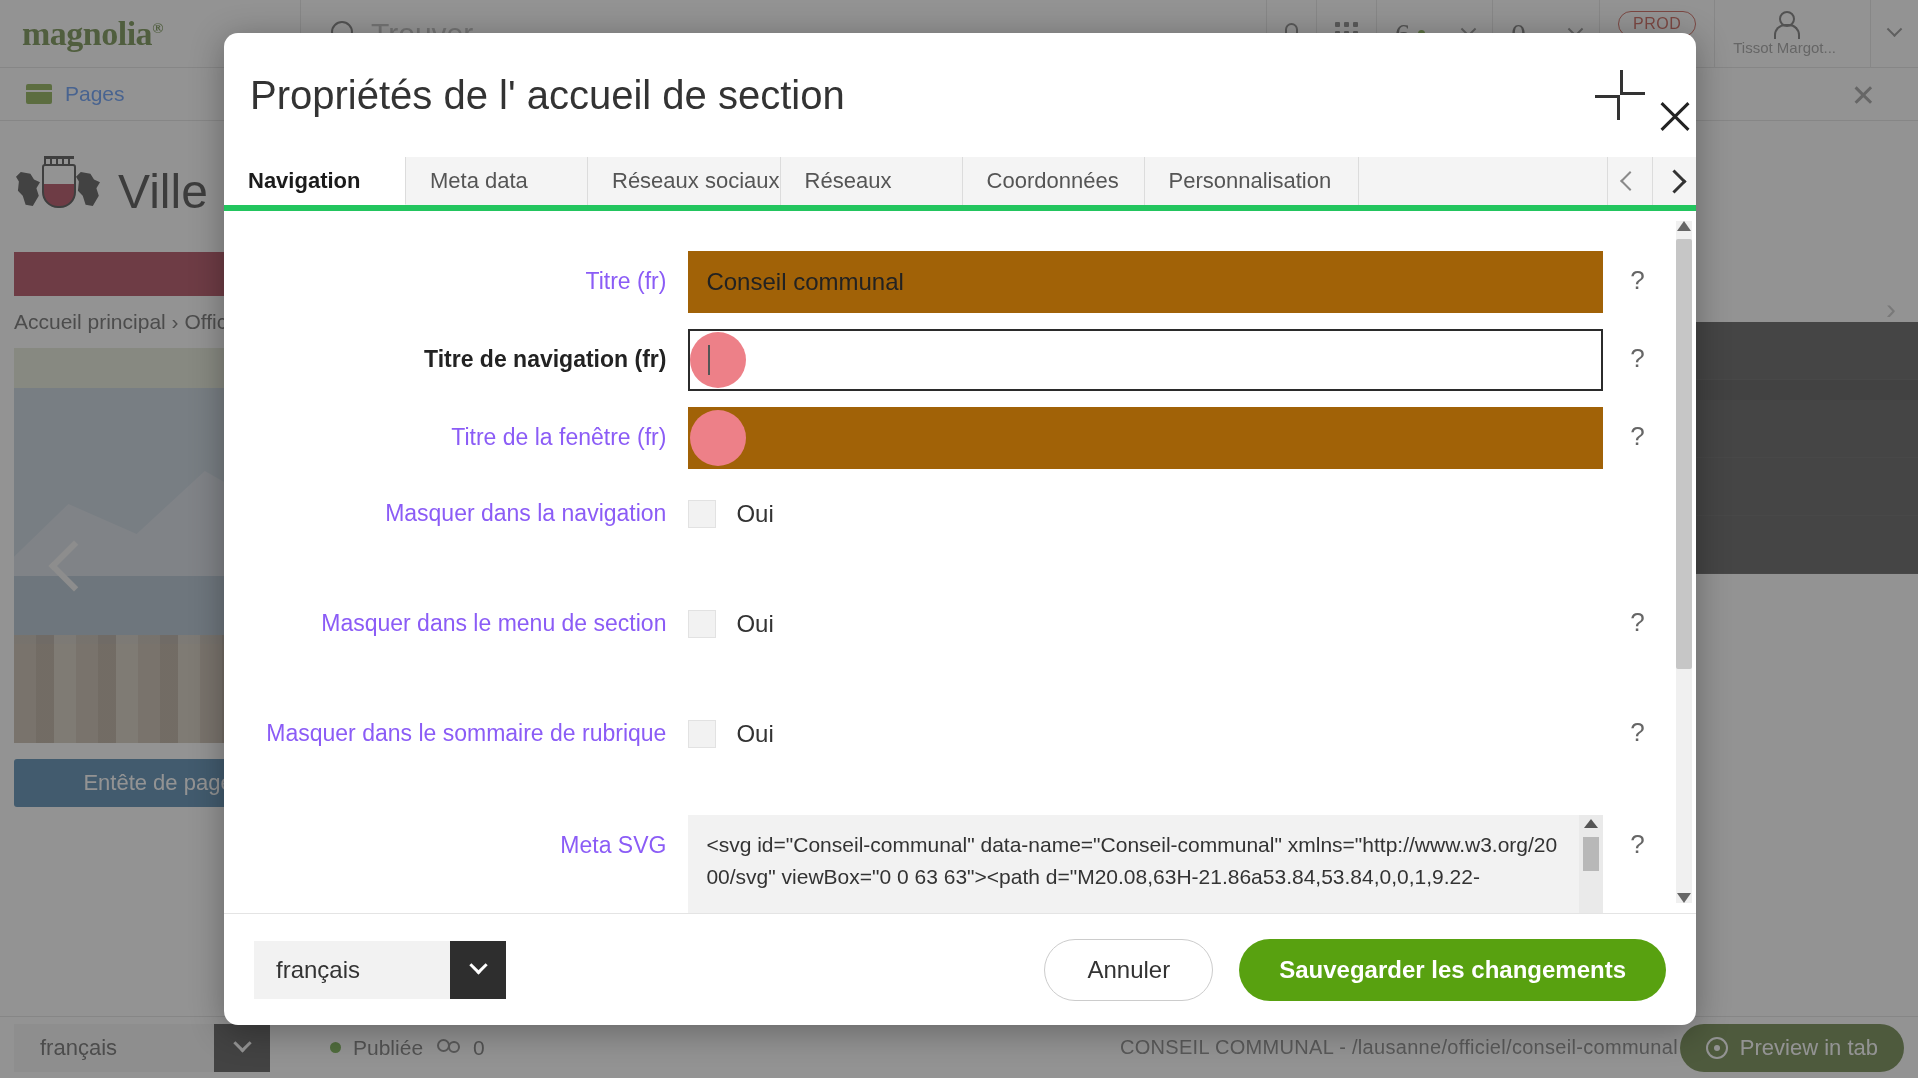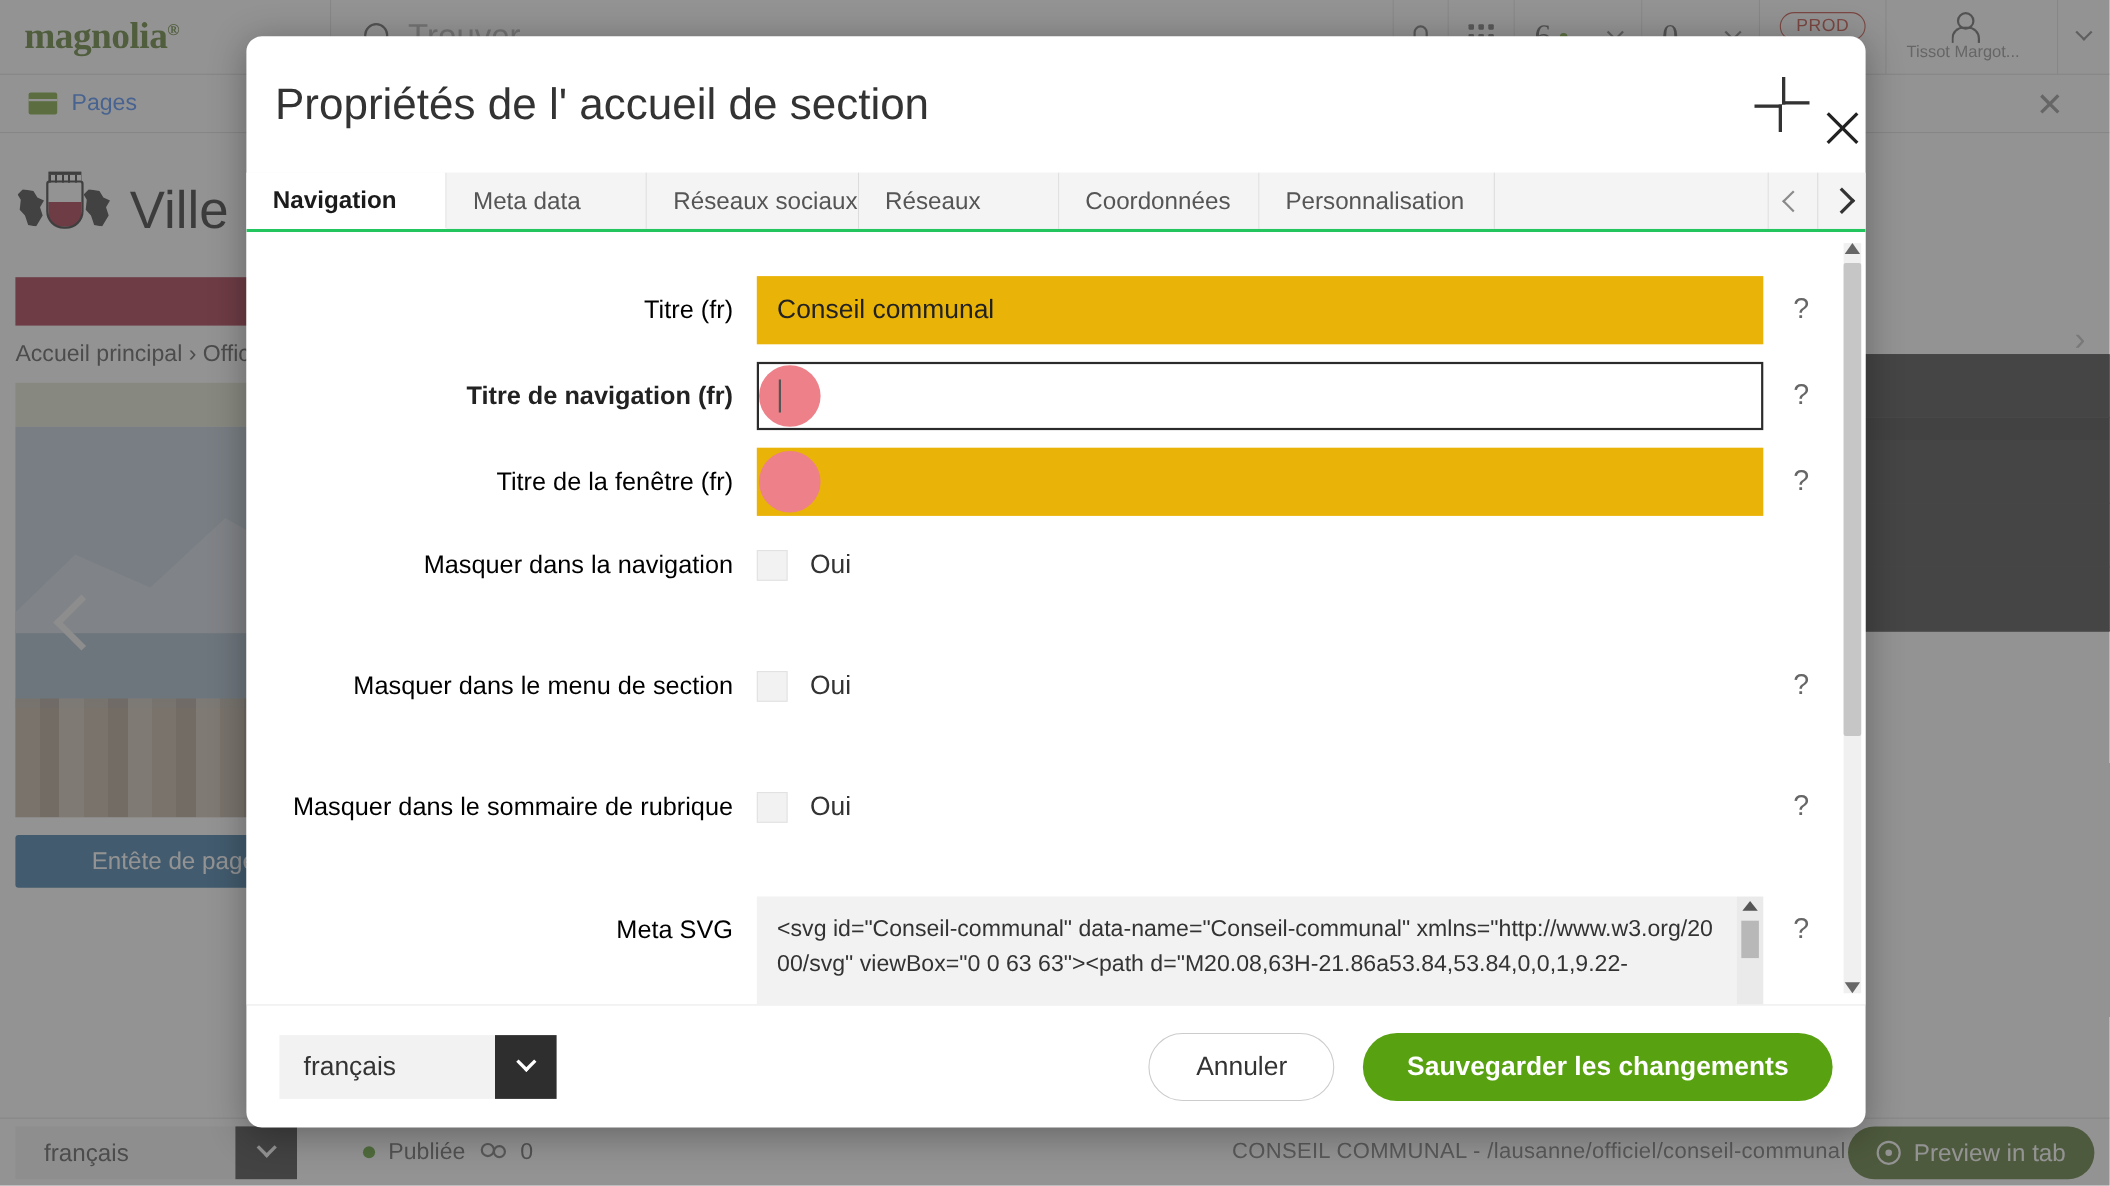--- a/index.html
+++ b/index.html
@@ -223,21 +223,21 @@
     border-right: 3px solid #333; border-top: 3px solid #333;
   }
   .close-ico { width: 42px; height: 42px; position: relative; }
   .close-ico::before, .close-ico::after {
     content:""; position:absolute; left:2px; top:20px; width: 38px; height: 3px; background:#222;
   }
   .close-ico::before { transform: rotate(45deg); }
   .close-ico::after { transform: rotate(-45deg); }
 
   .tabs-row {
-    height: 54px; display: flex; border-bottom: 3px solid #22c55e; flex: none;
+    height: 54px; display: flex; border-bottom: 6px solid #22c55e; flex: none;
     background: #f4f4f4;
   }
   .tab {
     display: flex; align-items: center; padding: 0 0 0 24px; min-width: 182px;
     font-size: 22px; color: #555; background: #f4f4f4; border-right: 1px solid #dcdcdc;
     cursor: pointer;
   }
   .tab.wide { min-width: 214px; }
   .tab.active { background: #fff; color: #1b1b1b; font-weight: bold; border-bottom: 1px solid #fff; }
   .tabs-spacer { flex: 1; background: #f4f4f4; border-right: 1px solid #dcdcdc; }
@@ -250,27 +250,27 @@
   .chev-l { transform: rotate(-135deg); }
   .chev-r { transform: rotate(45deg); }
   .chev-r.dark { border-color: #333; width: 17px; height: 17px; border-width: 3px; }
 
   .modal-body { flex: 1; position: relative; overflow: hidden; background: #fff; }
   .form-scroll {
     position: absolute; inset: 0 24px 0 0; padding: 40px 0 20px 0;
   }
   .field-row { display: flex; align-items: flex-start; margin-bottom: 12px; }
   .f-label {
-    width: 470px; text-align: right; padding-right: 22px; font-size: 23px; color: #000000;
+    width: 470px; text-align: right; padding-right: 22px; font-size: 23px; color: #8b5cf6;
     padding-top: 16px; line-height: 1.25;
   }
   .f-label.bold { font-weight: bold; color: #222; }
   .f-ctrl { width: 926px; }
   .inp {
-    width: 100%; height: 62px; background: #eab308; border: none;
+    width: 100%; height: 62px; background: #a16207; border: none;
     display: flex; align-items: center; padding: 0 18px; font-size: 24px; color: #222;
   }
   .inp.focused { background: #fff; border: 2px solid #2b2b2b; }
   .f-help {
     width: 70px; text-align: center; font-size: 26px; color: #666; padding-top: 14px;
   }
   .f-help.blank { visibility: hidden; }
 
   .redact {
     position: absolute; width: 56px; height: 56px; border-radius: 50%; background: #ed8088;

